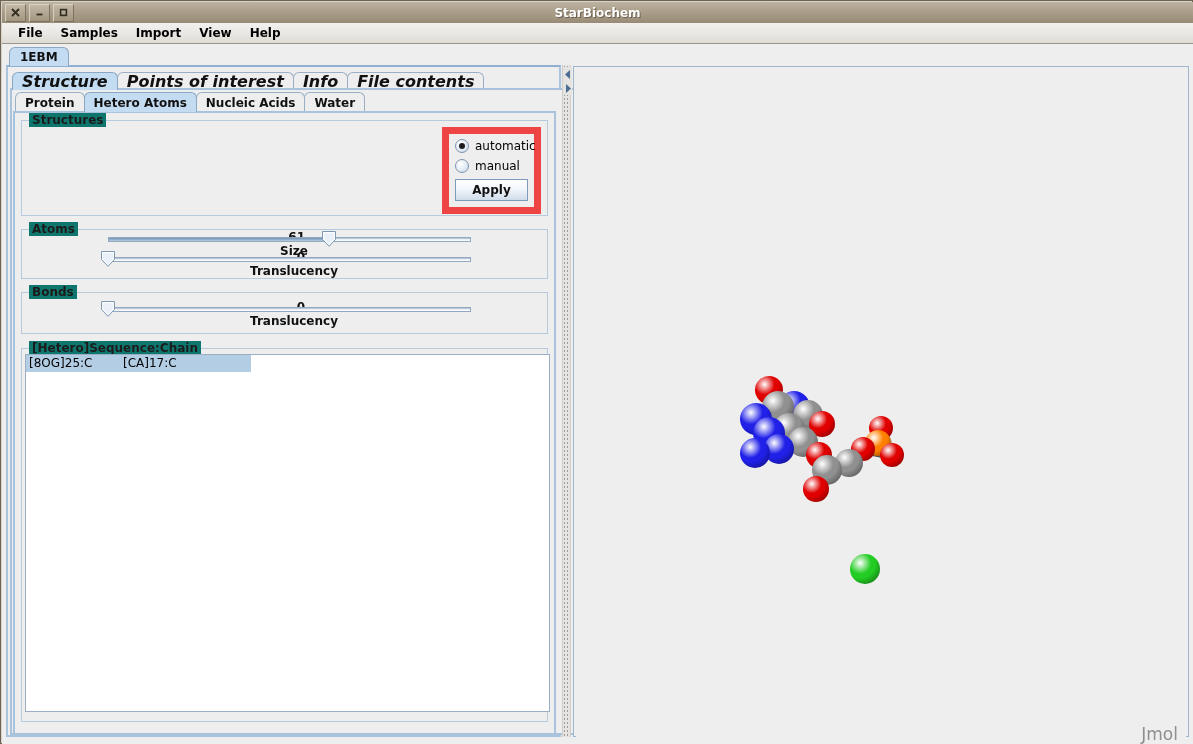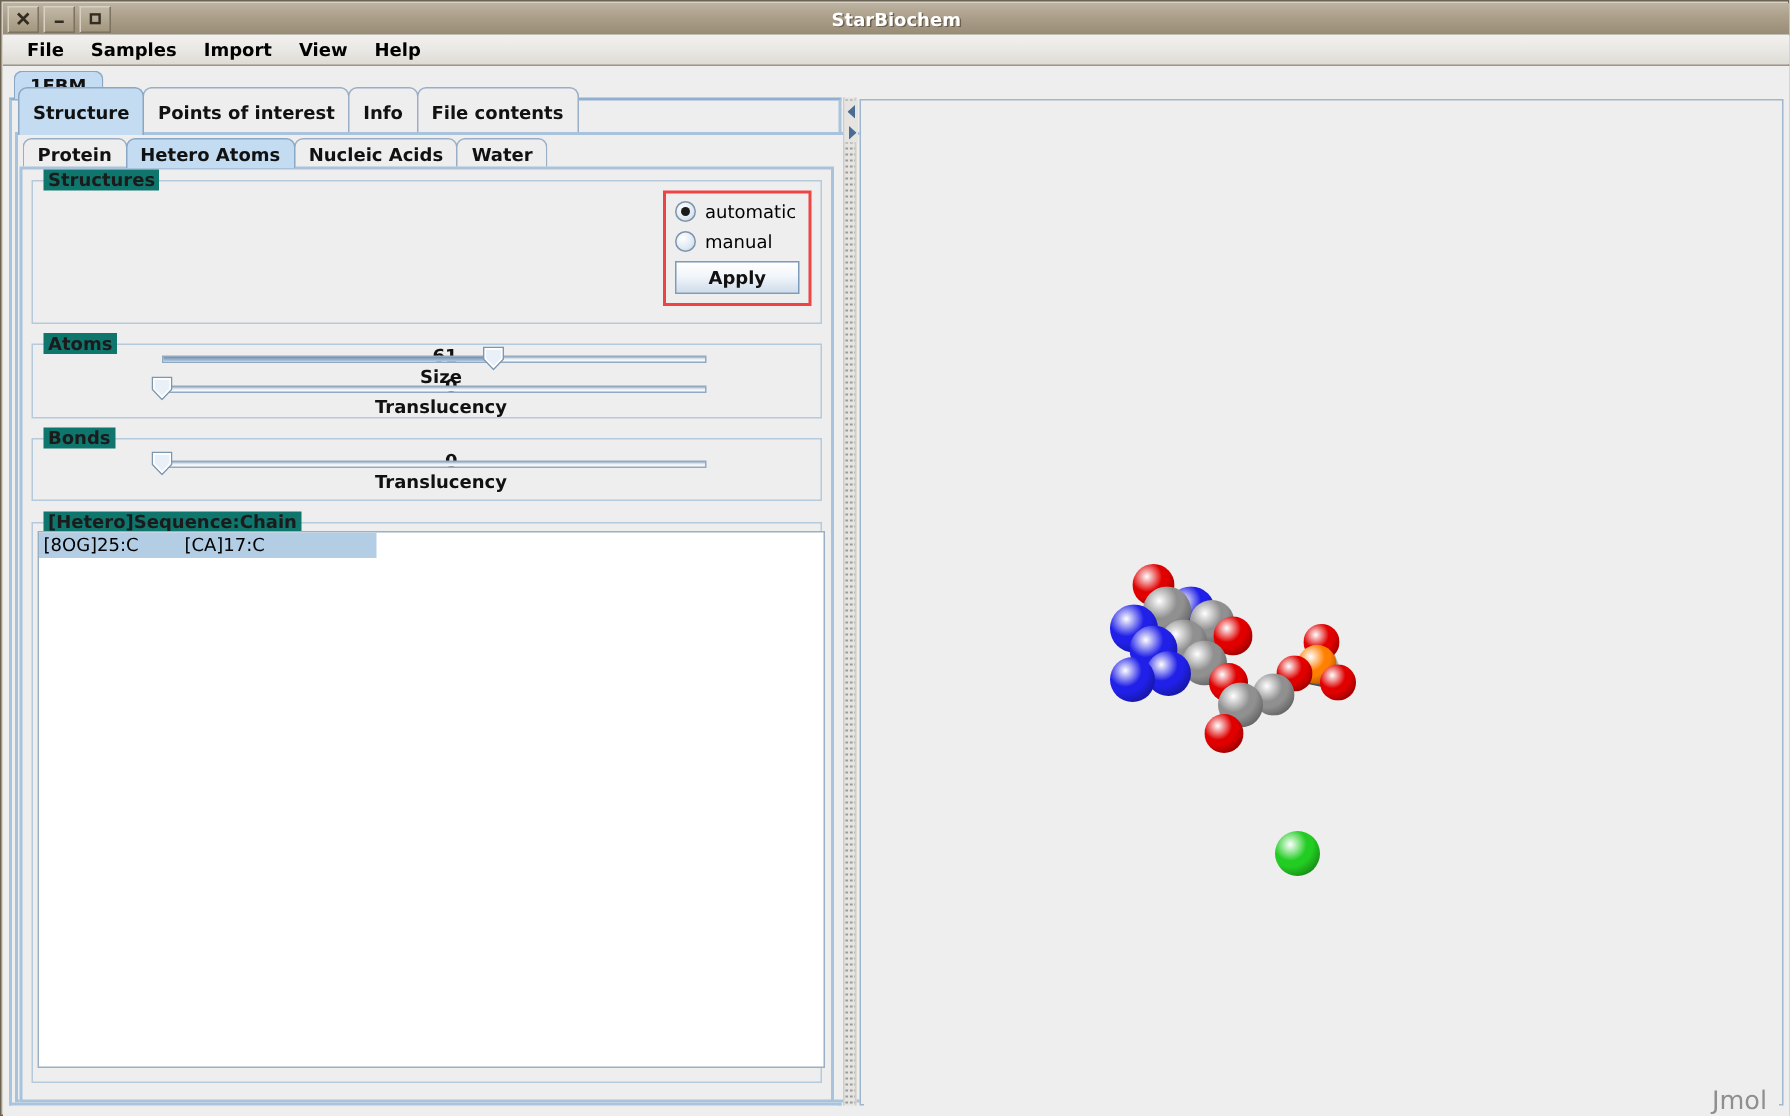--- a/index.html
+++ b/index.html
@@ -133,21 +133,21 @@
   }
 
   
   .l2-tabstrip {
     position: absolute;
     left: 4px; top: 2px;
     display: flex;
     align-items: flex-end;
     height: 21px;
   }
-  .l2-tabstrip .jtab { height: 32px; font-size: 12px; padding: 0 9px; }
+  .l2-tabstrip .jtab { height: 18px; font-size: 16px; padding: 0 9px; font-style: italic; }
 
   .l2-body {
     position: absolute;
     left: 2px; top: 21px;
     width: 588px; height: 647px;
     border: 2px solid #a9c3dc;
     background: #eeeeee;
     box-sizing: border-box;
   }
 
@@ -187,21 +187,21 @@
     color: #1b1b1b;
     white-space: nowrap;
   }
 
   
   #structures-box { height: 94px; }
   .radio-panel {
     position: absolute;
     right: 6px; top: 6px;
     width: 99px;
-    border: 2px solid #ef4444;
+    border: 7px solid #ef4444;
     padding: 5px 6px 6px 6px;
     box-sizing: border-box;
     background: #eeeeee;
   }
   .radio-row {
     display: flex;
     align-items: center;
     margin-bottom: 6px;
     font-size: 12px;
     color: #000;

